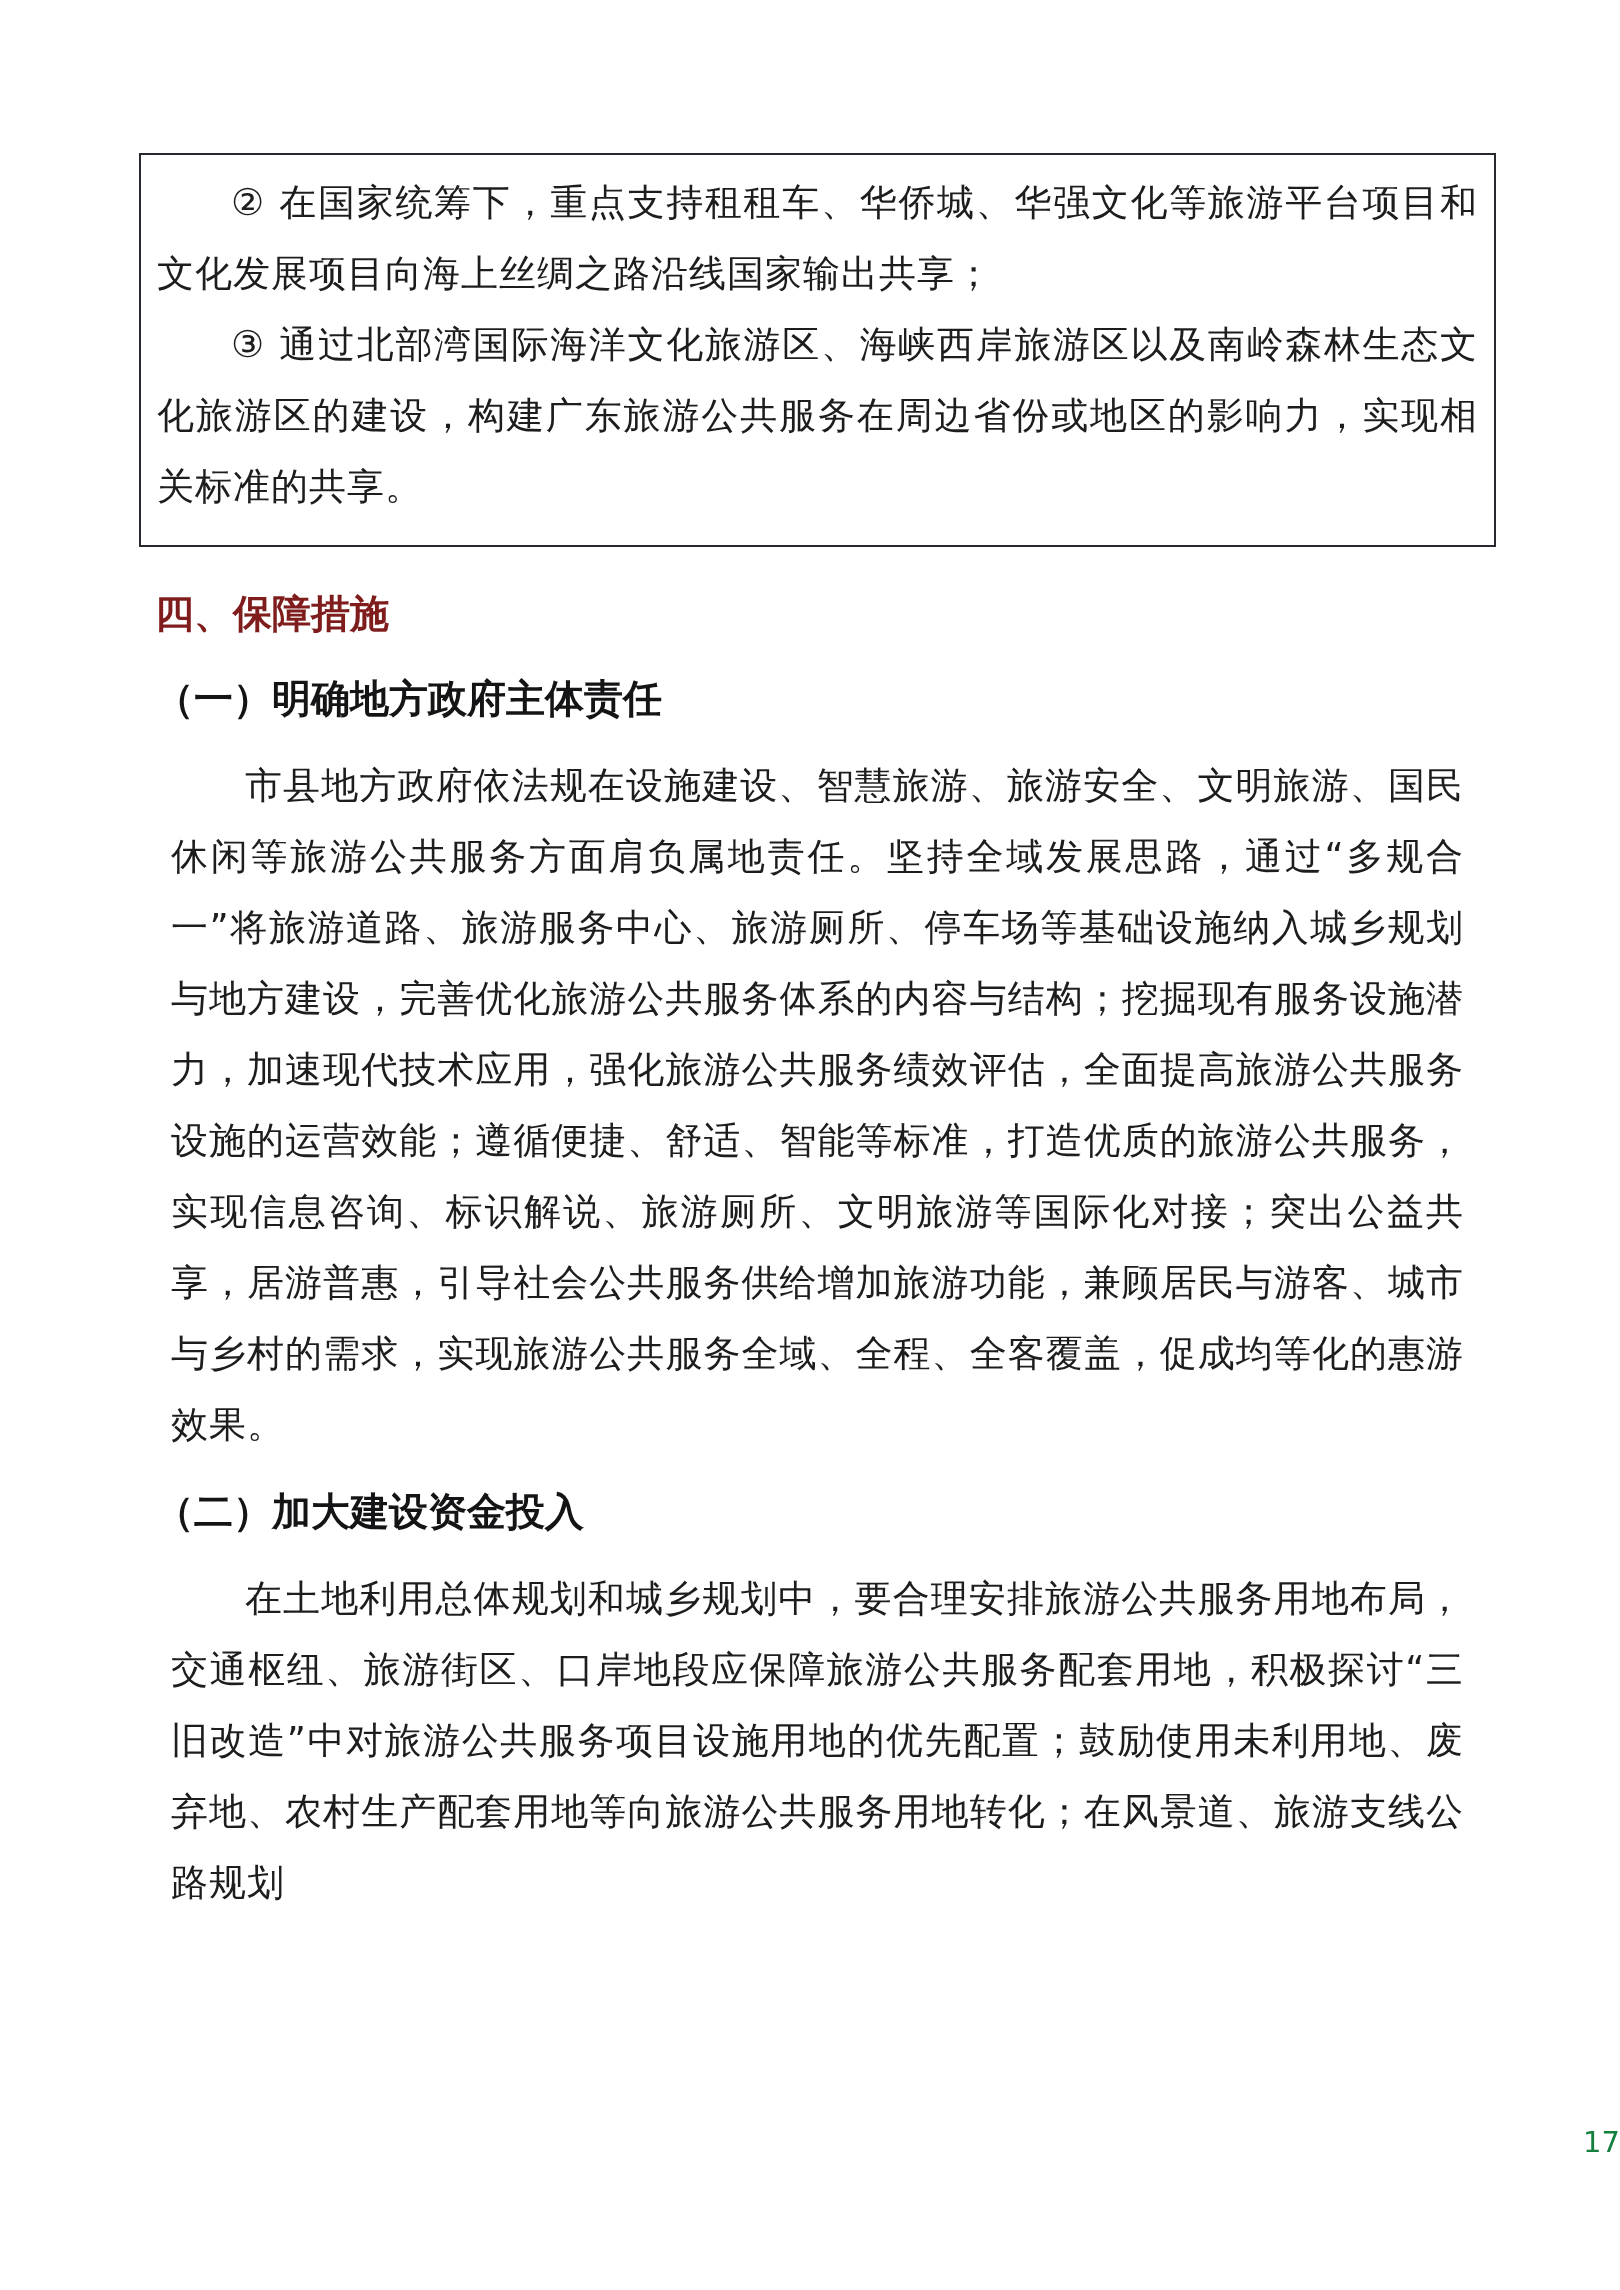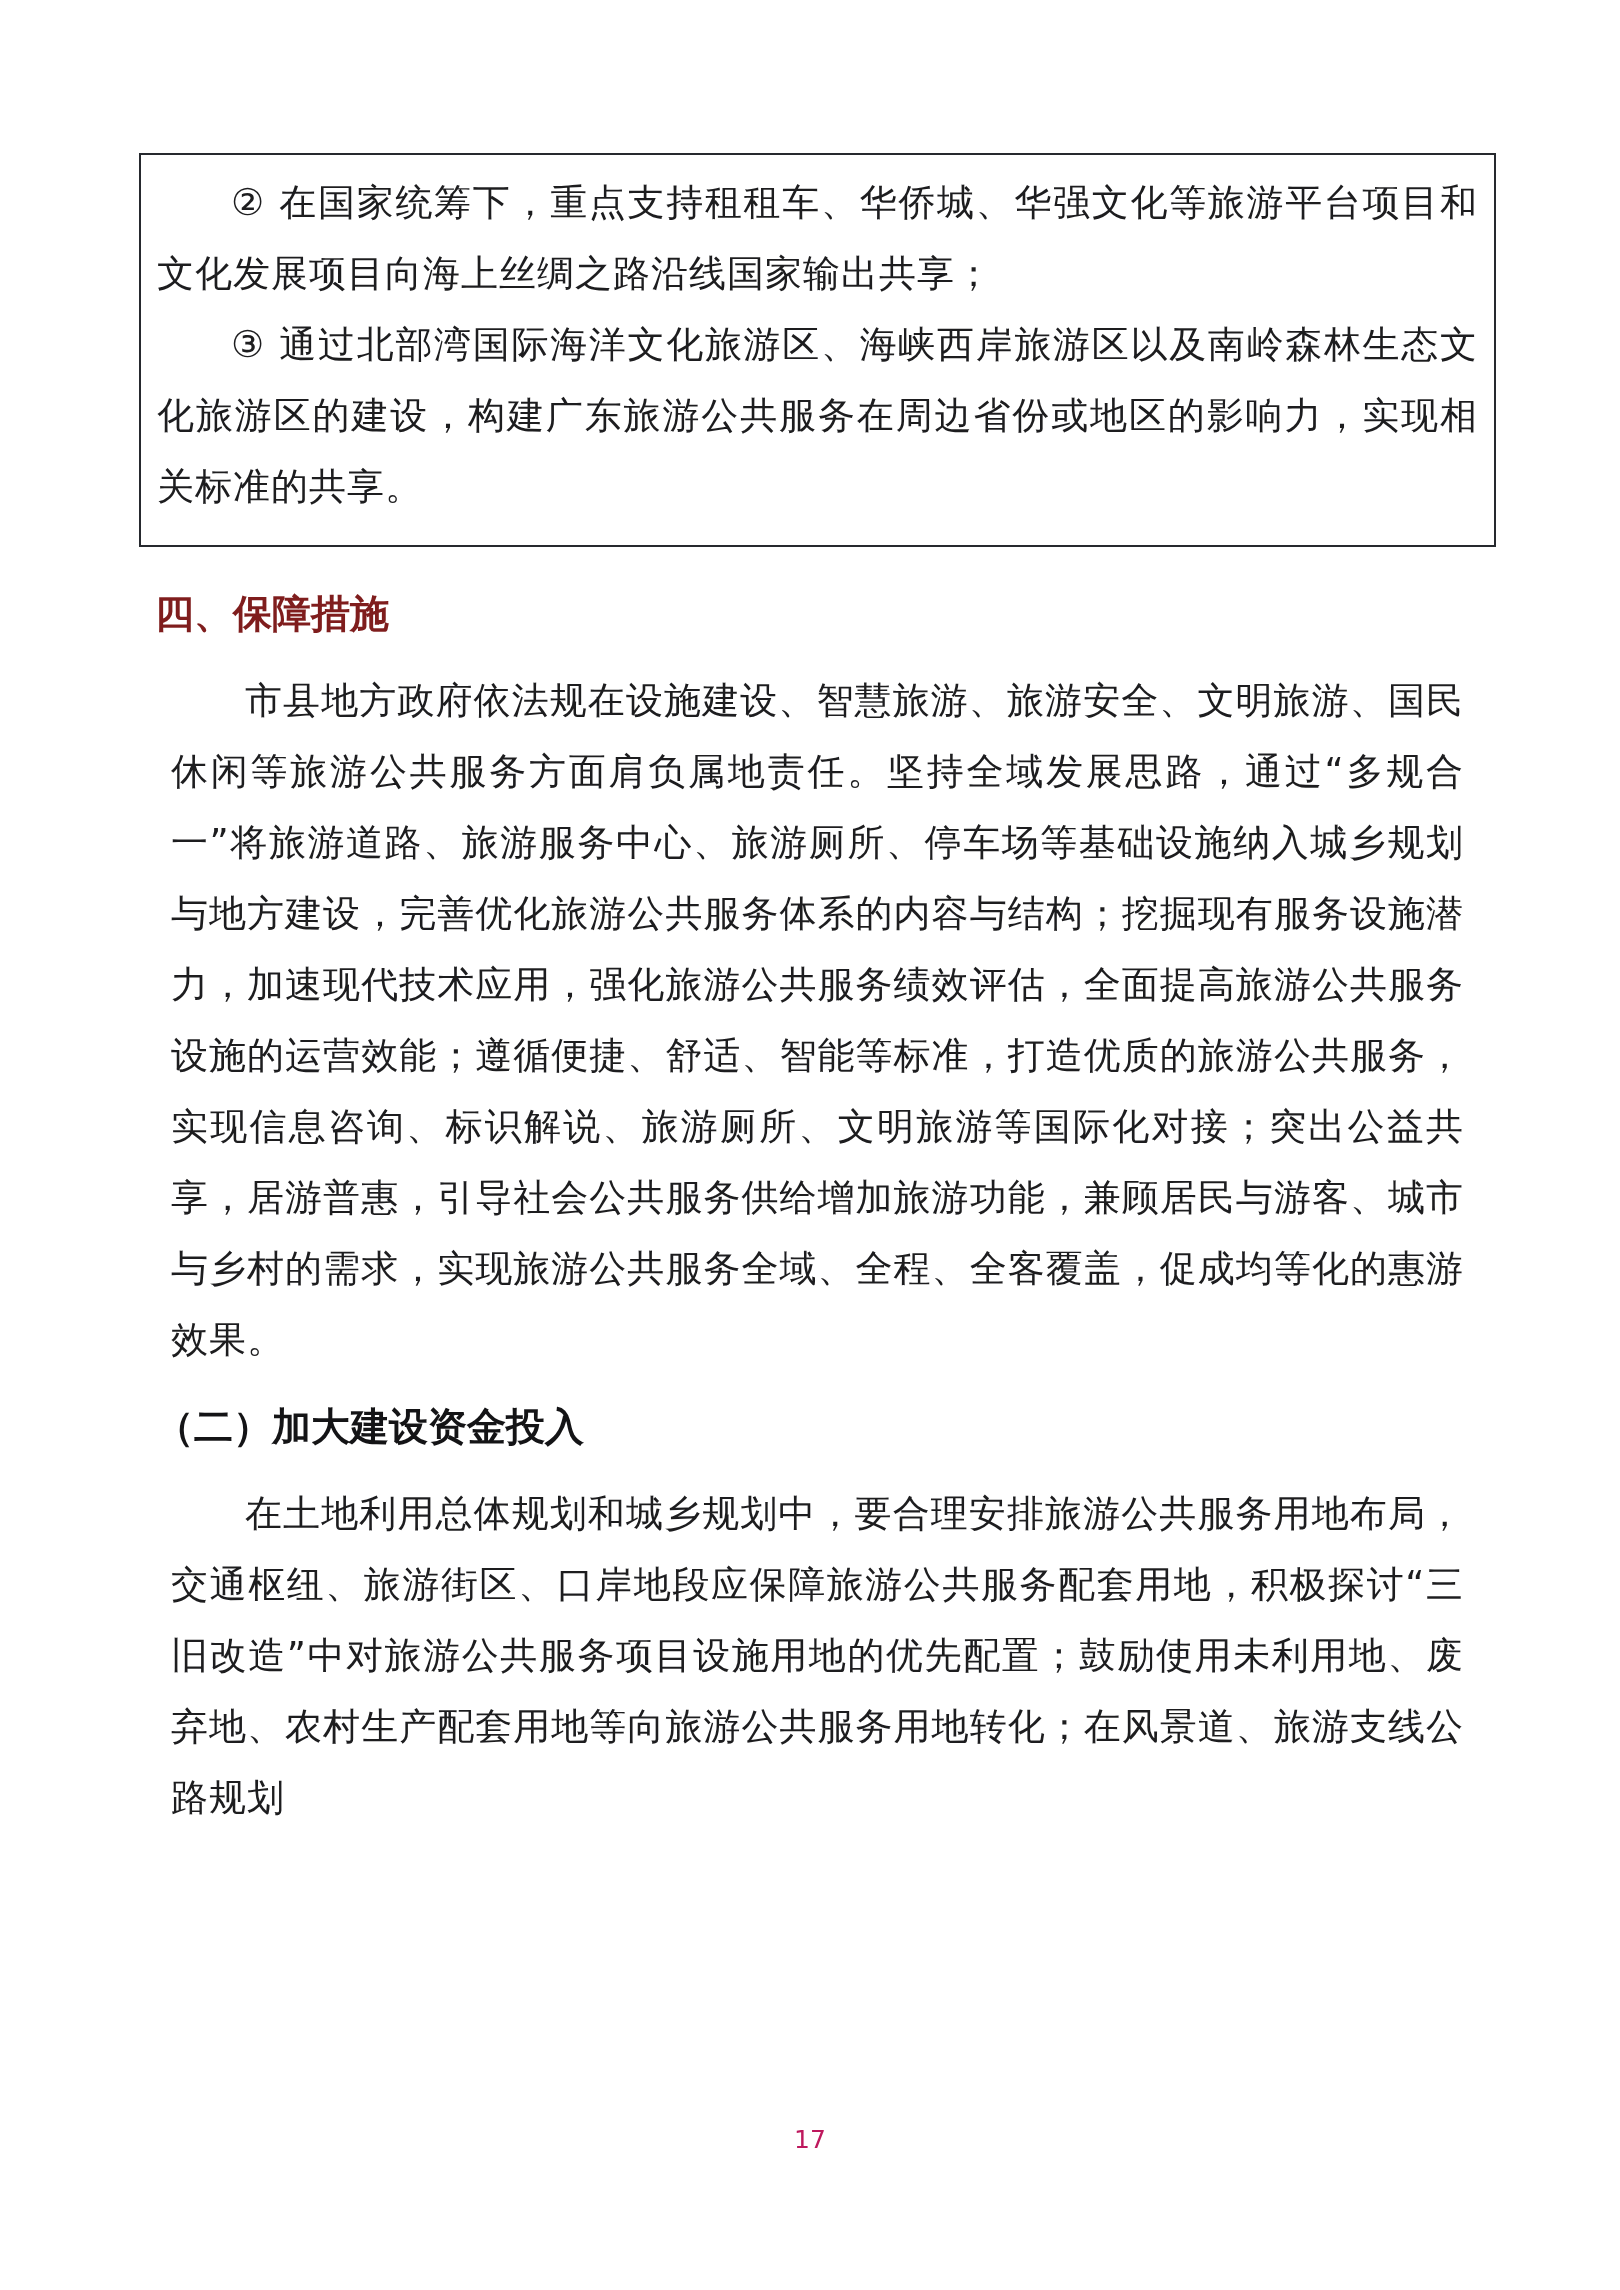--- a/index.html
+++ b/index.html
@@ -52,37 +52,38 @@
     line-height: 71px;
     text-align: justify;
     text-indent: 74px;
     letter-spacing: 1px;
   }
   .page-number {
     position: absolute;
     top: 2125px;
     left: 0;
     width: 100%;
-    text-align: center;
-    font-size: 25px;
-    color: #be185d;
+    text-align: right;
+    font-size: 29px;
+    color: #15803d;
   }
 </style>
 </head>
 <body>
 
 <div class="content">
 
   <div class="notice-box">
     <p>② 在国家统筹下，重点支持租租车、华侨城、华强文化等旅游平台项目和文化发展项目向海上丝绸之路沿线国家输出共享；</p>
     <p>③ 通过北部湾国际海洋文化旅游区、海峡西岸旅游区以及南岭森林生态文化旅游区的建设，构建广东旅游公共服务在周边省份或地区的影响力，实现相关标准的共享。</p>
   </div>
 
   <h2 class="doc-heading">四、保障措施</h2>
 
+  <h3 class="doc-subheading">（一）明确地方政府主体责任</h3>
   <p class="body-para">市县地方政府依法规在设施建设、智慧旅游、旅游安全、文明旅游、国民休闲等旅游公共服务方面肩负属地责任。坚持全域发展思路，通过“多规合一”将旅游道路、旅游服务中心、旅游厕所、停车场等基础设施纳入城乡规划与地方建设，完善优化旅游公共服务体系的内容与结构；挖掘现有服务设施潜力，加速现代技术应用，强化旅游公共服务绩效评估，全面提高旅游公共服务设施的运营效能；遵循便捷、舒适、智能等标准，打造优质的旅游公共服务，实现信息咨询、标识解说、旅游厕所、文明旅游等国际化对接；突出公益共享，居游普惠，引导社会公共服务供给增加旅游功能，兼顾居民与游客、城市与乡村的需求，实现旅游公共服务全域、全程、全客覆盖，促成均等化的惠游效果。</p>
 
   <h3 class="doc-subheading">（二）加大建设资金投入</h3>
 
   <p class="body-para">在土地利用总体规划和城乡规划中，要合理安排旅游公共服务用地布局，交通枢纽、旅游街区、口岸地段应保障旅游公共服务配套用地，积极探讨“三旧改造”中对旅游公共服务项目设施用地的优先配置；鼓励使用未利用地、废弃地、农村生产配套用地等向旅游公共服务用地转化；在风景道、旅游支线公路规划</p>
 
 </div>
 
 <div class="page-number">17</div>
 

